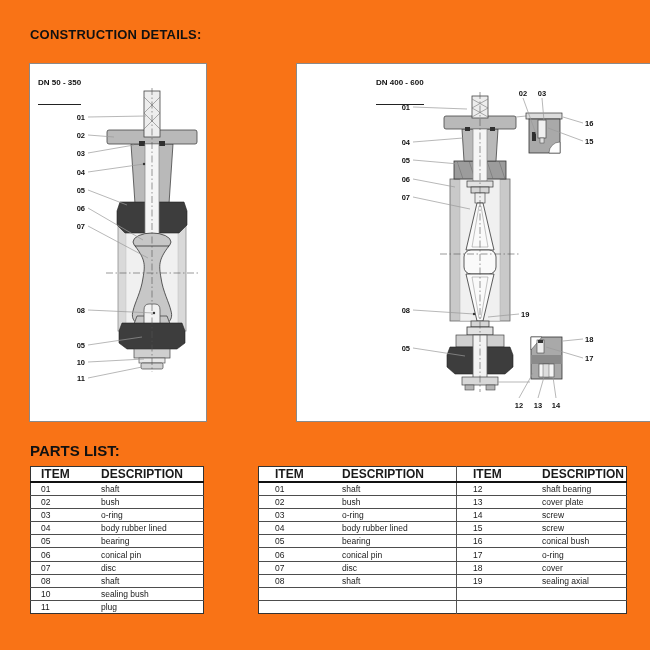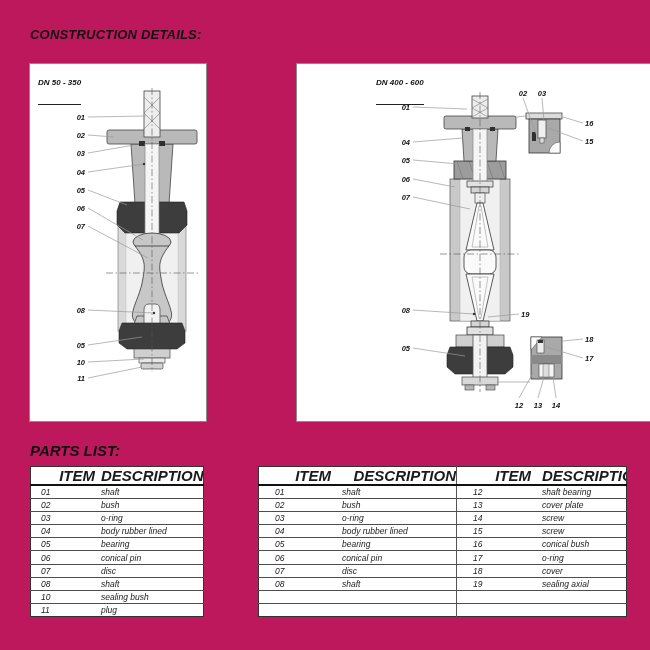--- a/index.html
+++ b/index.html
@@ -1,36 +1,36 @@
 <!DOCTYPE html>
 <html><head>
 <meta charset="utf-8">
 <style>
   html,body{margin:0;padding:0;background:#fff;}
-  .page{position:relative;width:650px;height:650px;background:#be185d;
-        font-family:"Liberation Sans",sans-serif;color:#111;overflow:hidden;font-style:italic;}
+  .page{position:relative;width:650px;height:650px;background:#f97316;
+        font-family:"Liberation Sans",sans-serif;color:#111;overflow:hidden;}
   .main-title{position:absolute;left:30px;top:27px;font-size:13px;font-weight:bold;
         letter-spacing:0.2px;}
   .parts-title{position:absolute;left:30px;top:442px;font-size:15px;font-weight:bold;}
   .diagram-box{position:absolute;top:63px;border:1px solid #8a8a8a;background:#fff;}
   .diagram-box.left{left:29px;width:176px;height:357px;}
   .diagram-box.right{left:255px;width:371px;height:357px;margin-left:41px;}
   .dn-label{position:absolute;left:8px;top:14px;font-size:8px;font-weight:bold;
         border-bottom:1px solid #222;padding-bottom:17px;}
   .diagram-box.right .dn-label{left:79px;top:14px;}
   svg{position:absolute;left:0;top:0;}
   svg text.callout{font-family:"Liberation Sans",sans-serif;font-size:7.5px;
         font-weight:bold;fill:#111;}
   svg line.leader{stroke:#9a9a9a;stroke-width:0.7;}
   svg .cl{stroke:#555;stroke-width:0.6;stroke-dasharray:7 2.5 1.5 2.5;fill:none;}
   .parts-table{position:absolute;border-collapse:collapse;table-layout:fixed;
         font-size:8.5px;color:#1a1a1a;background:#fff;border:1.2px solid #333;}
   .parts-table.left{left:30px;top:466px;width:174px;}
   .parts-table.right{left:258px;top:466px;width:369px;}
-  .parts-table th{font-size:15px;font-weight:bold;text-align:right;
+  .parts-table th{font-size:12px;font-weight:bold;text-align:left;
         border-bottom:2px solid #111;}
   .parts-table th,.parts-table td{height:12.1px;padding:0 0 0 6px;overflow:hidden;
         white-space:nowrap;}
   .parts-table td{border-bottom:1px solid #4d4d4d;}
   .parts-table tr:last-child td{border-bottom:none;}
   .parts-table .c-item{padding-left:10px;}
   .parts-table.right .c-item1{width:56px;padding-left:16px;}
   .parts-table.right .c-desc1{width:114px;padding-left:11px;}
   .parts-table.right .c-item2{width:58px;padding-left:16px;border-left:1px solid #555;}
   .parts-table.right .c-desc2{padding-left:11px;}

